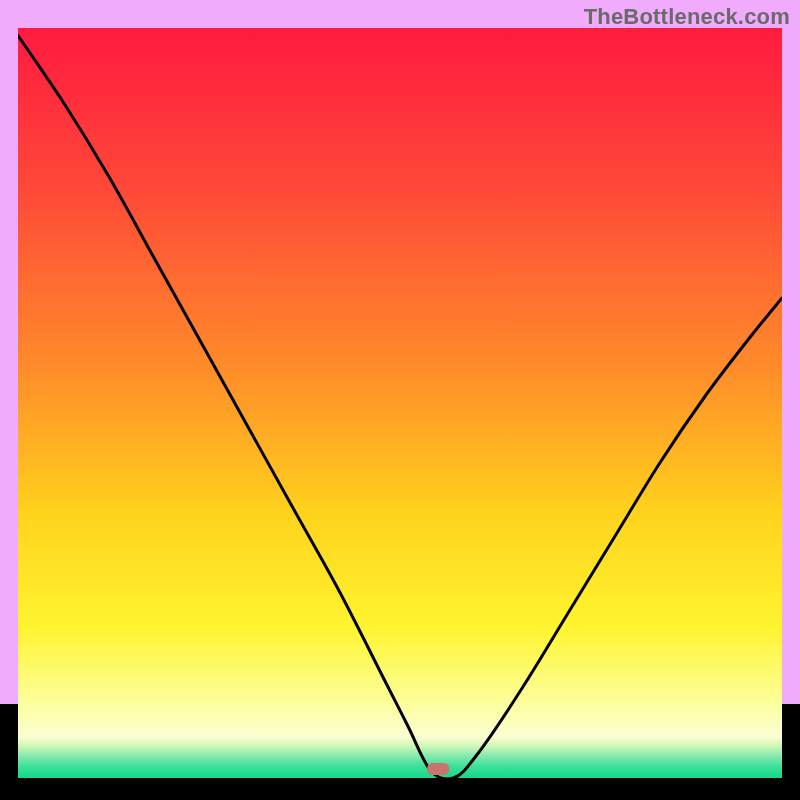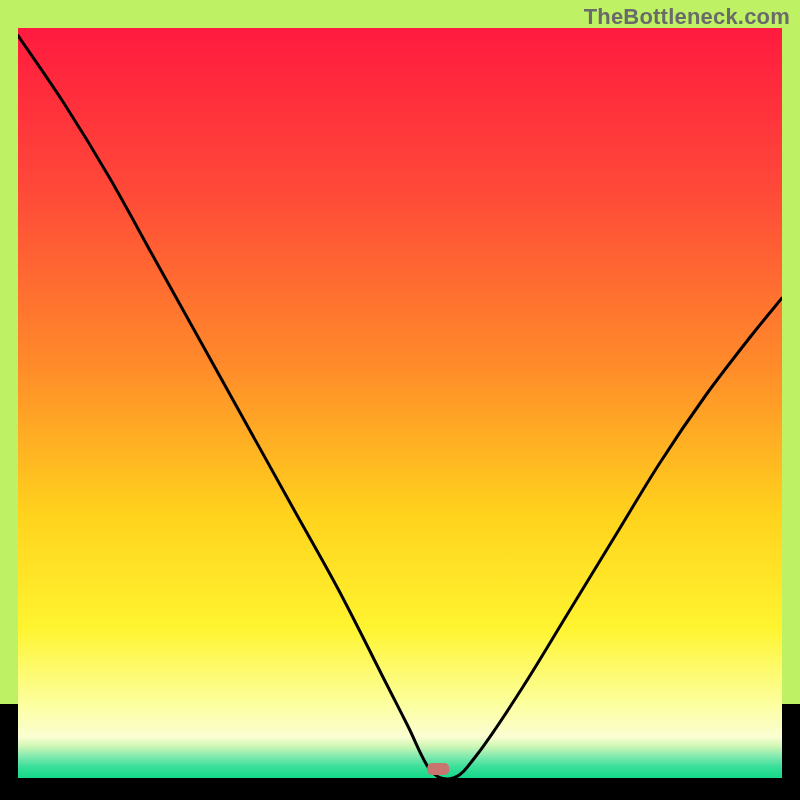--- a/index.html
+++ b/index.html
@@ -8,21 +8,21 @@
     width: 800px;
     height: 800px;
     background: #000;
     overflow: hidden;
     font-family: Arial, Helvetica, sans-serif;
   }
   .frame {
     position: relative;
     width: 800px;
     height: 704px;
-    background: #bef264;
+    background: #f0abfc;
   }
   .watermark {
     position: absolute;
     top: 4px;
     right: 10px;
     color: #6a6a6a;
     font-size: 22px;
     font-weight: 600;
     letter-spacing: 0.2px;
     z-index: 5;

